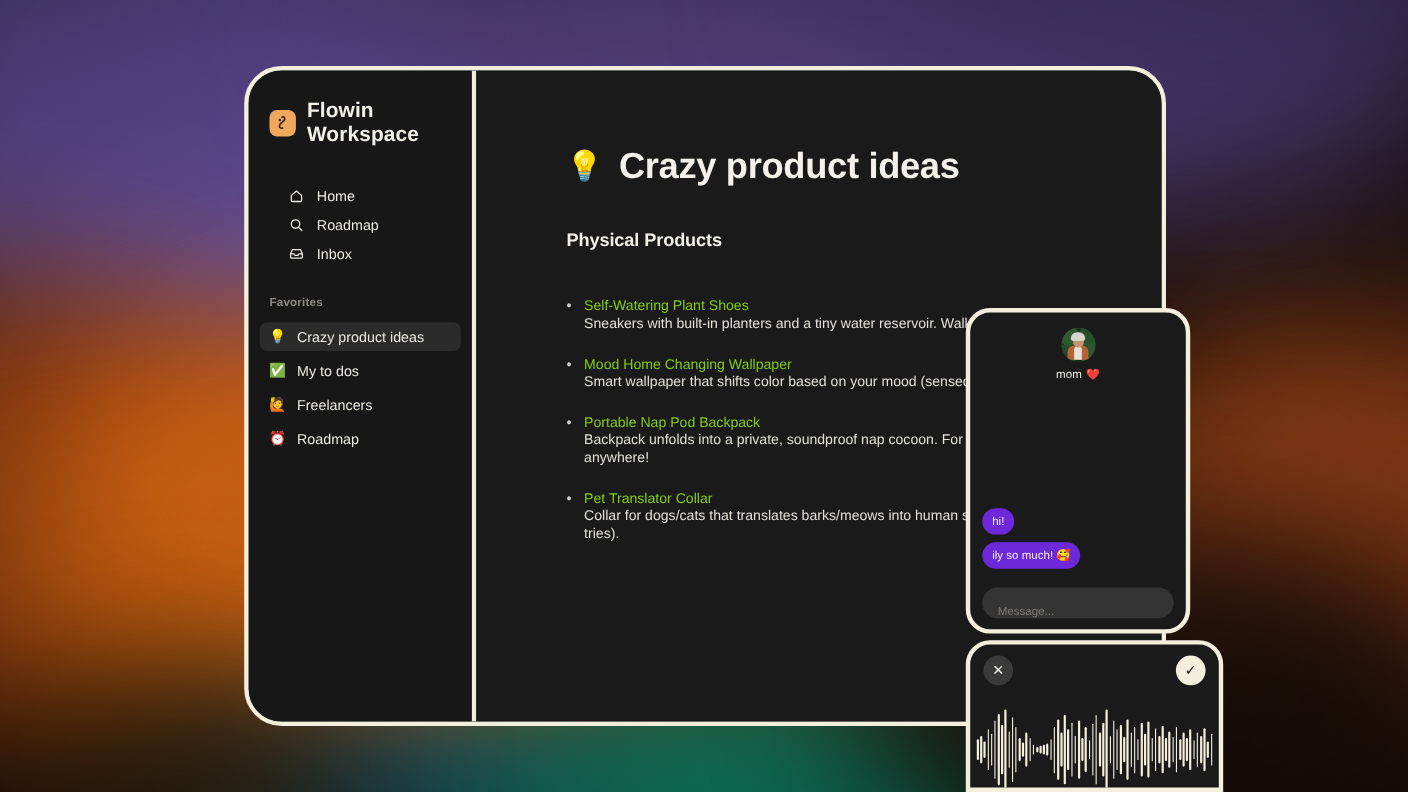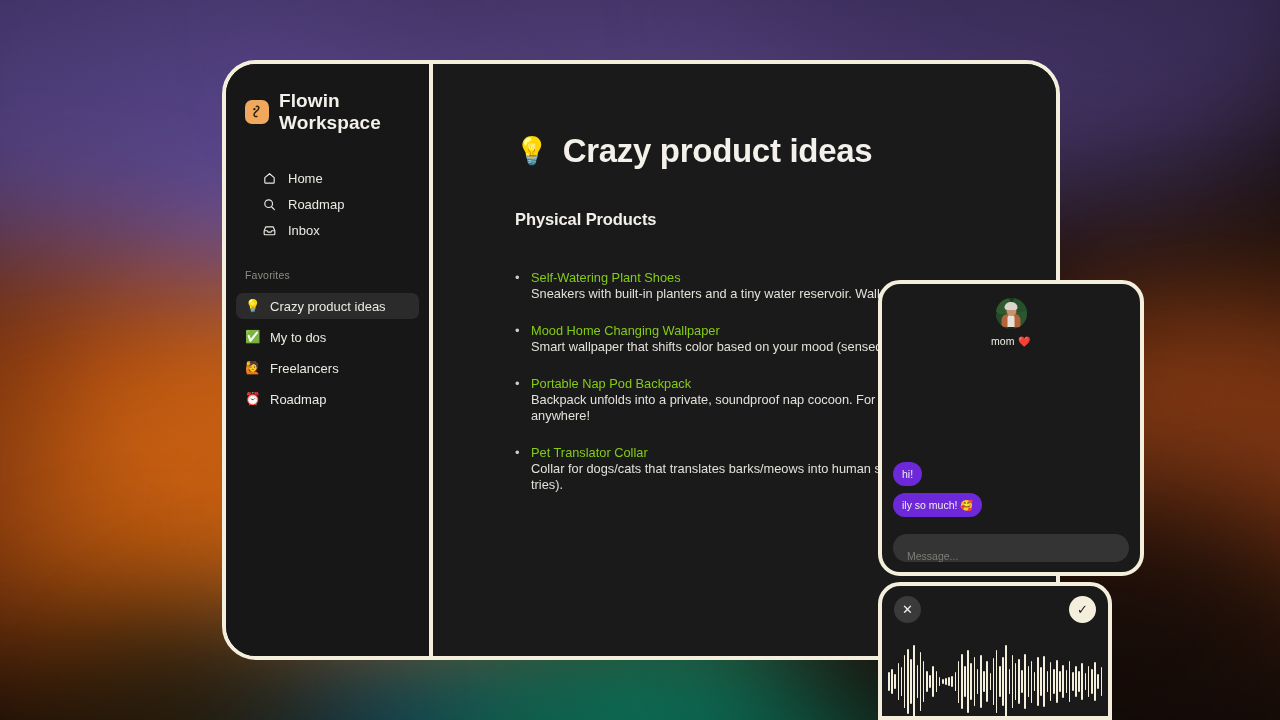--- a/index.html
+++ b/index.html
@@ -54,21 +54,21 @@
   .nav { padding:0 26px; }
   .nav-item {
     display:flex; align-items:center; gap:11px;
     height:26px; padding:0 9px; border-radius:7px; margin-bottom:0px;
     color:#ebe9e2; font-size:13px;
   }
   .nav-item + .nav-item { margin-top:0px; }
   .nav-ico { width:16px; height:16px; flex:0 0 16px; display:flex; align-items:center; justify-content:center; }
   .nav-ico svg { display:block; }
 
-  .fav-label { color:#8e8b84; font-size:10.5px; padding:0 19px; margin-top:26px; margin-bottom:12px; letter-spacing:.2px;}
+  .fav-label { color:#8e8b84; font-size:10.5px; padding:0 19px; margin-top:26px; margin-bottom:12px; letter-spacing:.2px;font-weight:bold;}
   .fav-list { padding:0 10px; }
   .fav-item {
     display:flex; align-items:center; gap:10px;
     height:26px; padding:0 9px; border-radius:7px;
     color:#ebe9e2; font-size:13px; margin-bottom:5px;
   }
   .fav-item.active { background:#2b2b2b; }
   .fav-emoji { font-size:12.5px; width:15px; flex:0 0 15px; text-align:center; line-height:1; }
 
   
@@ -90,21 +90,21 @@
   .wave-pill {
     position:absolute; left:466px; top:532px;
     width:96px; height:46px; border:2px solid #f4efdc; border-radius:24px;
     display:flex; align-items:center; justify-content:center; gap:1.6px;
     background:transparent;
   }
   .wave-pill span { display:block; width:1.8px; background:#f4efdc; border-radius:1px; }
 
   
   #phone {
-    position:absolute; left:878px; top:280px; width:266px; height:296px;
+    position:absolute; left:878px; top:280px; width:204px; height:296px;
     border:4px solid #f4efdc; border-radius:22px; background:#1a1a1a;
     overflow:hidden;
   }
   .chat-head { padding-top:14px; display:flex; flex-direction:column; align-items:center; }
   .avatar {
     width:31px; height:31px; border-radius:50%; overflow:hidden; position:relative;
     background:#1f3a22;
   }
   .avatar .leaf { position:absolute; inset:0;
     background:

